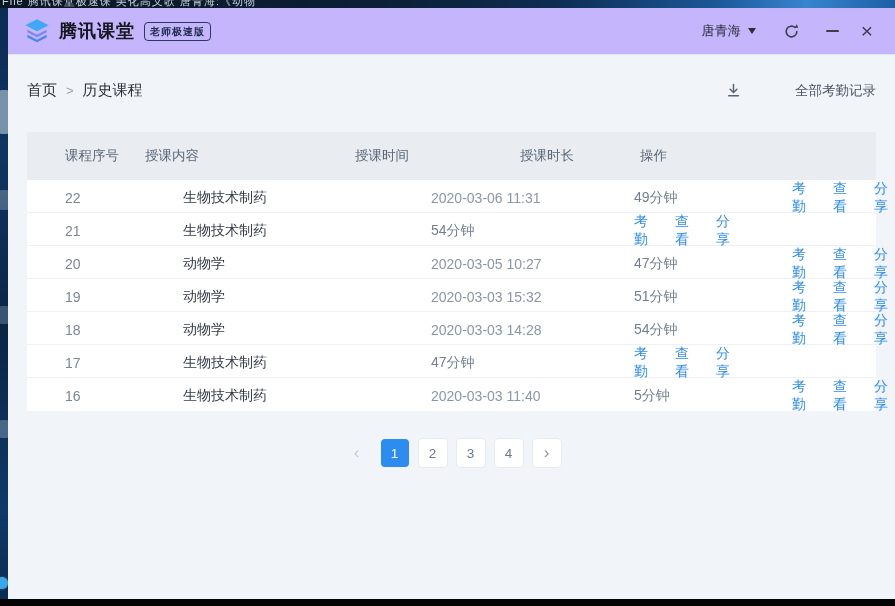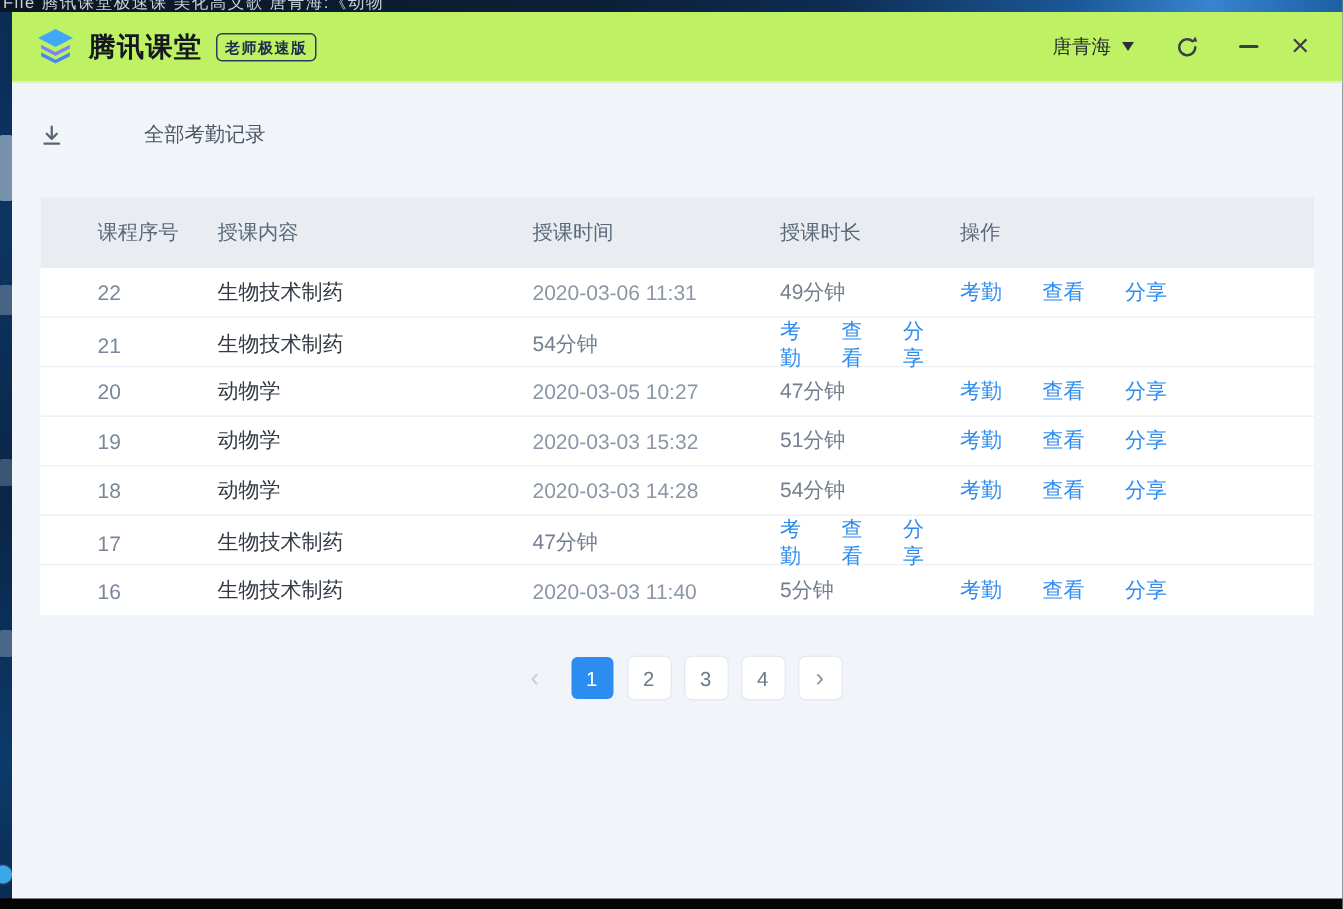--- a/index.html
+++ b/index.html
@@ -40,21 +40,21 @@
   }
 
   
   .window {
     position:absolute; left:8px; top:8px; right:0; bottom:7px;
     background:#f1f5f9; z-index:2; display:flex; flex-direction:column;
   }
 
   
   .titlebar {
-    height:47px; flex:0 0 47px; background:#bef264;
+    height:47px; flex:0 0 47px; background:#c4b5fd;
     border-bottom:1px solid #e3e7ec;
     display:flex; align-items:center; padding:0 22px 0 14px;text-align:center;
   }
   .logo { display:flex; align-items:center; }
   .logo-text { font-size:18px; font-weight:700; color:#15181f; margin-left:7px; letter-spacing:1px; }
   .badge {
     margin-left:9px; border:1px solid #2a3a5e; border-radius:4px;
     font-size:10px; color:#1f2c4c; padding:2px 5px 1px; letter-spacing:1px; font-weight:600;
   }
   .tb-spacer { flex:1; }
@@ -83,21 +83,21 @@
   .export { display:flex; align-items:center; cursor:pointer;gap:48px; }
   .export-label { font-size:13.5px; color:#4c5563; margin-left:6px; }
 
   
   .table-card { margin-top:32px; background:#ffffff; }
   .thead, .trow {
     display:grid; grid-template-columns:80px 210px 165px 120px 1fr;
     align-items:center; padding-left:38px;
   }
   .thead { height:48px; background:#e9edf2; color:#5a6878; font-size:13.5px; }
-  .trow { height:33px; background:#fff; border-bottom:1px solid #edf0f4; font-size:14px; }
+  .trow { height:33px; background:#fff; border-bottom:1px solid #edf0f4; font-size:14px;gap:38px; }
   .trow:last-child { border-bottom:none; }
   .cell-seq { color:#7a8798; }
   .cell-content { color:#333a45; }
   .cell-time { color:#8b96a6; }
   .cell-duration { color:#737f8f; }
   .cell-ops { display:flex; }
   .op-link { color:#2d8cf0; cursor:pointer; margin-right:27px; }
 
   
   .pagination { margin-top:28px; display:flex; justify-content:center; align-items:center; }
@@ -157,20 +157,25 @@
       <span class="min-glyph"></span>
     </div>
     <div class="tb-btn close-btn">
       <span>×</span>
     </div>
   </div>
 
   <div class="content">
 
     <div class="page-head">
+      <div class="breadcrumb">
+        <span class="bc-home">首页</span>
+        <span class="bc-sep">&gt;</span>
+        <span class="bc-current">历史课程</span>
+      </div>
       <div class="export">
         <svg width="15" height="15" viewBox="0 0 16 16">
           <path d="M8 1.5 v8" stroke="#5a6472" stroke-width="1.6" fill="none" stroke-linecap="round"></path>
           <path d="M4.4 6.6 L8 10.2 L11.6 6.6" stroke="#5a6472" stroke-width="1.6" fill="none" stroke-linecap="round" stroke-linejoin="round"></path>
           <path d="M2.8 13.6 h10.4" stroke="#5a6472" stroke-width="1.6" stroke-linecap="round"></path>
         </svg>
         <span class="export-label">全部考勤记录</span>
       </div>
     </div>
 

